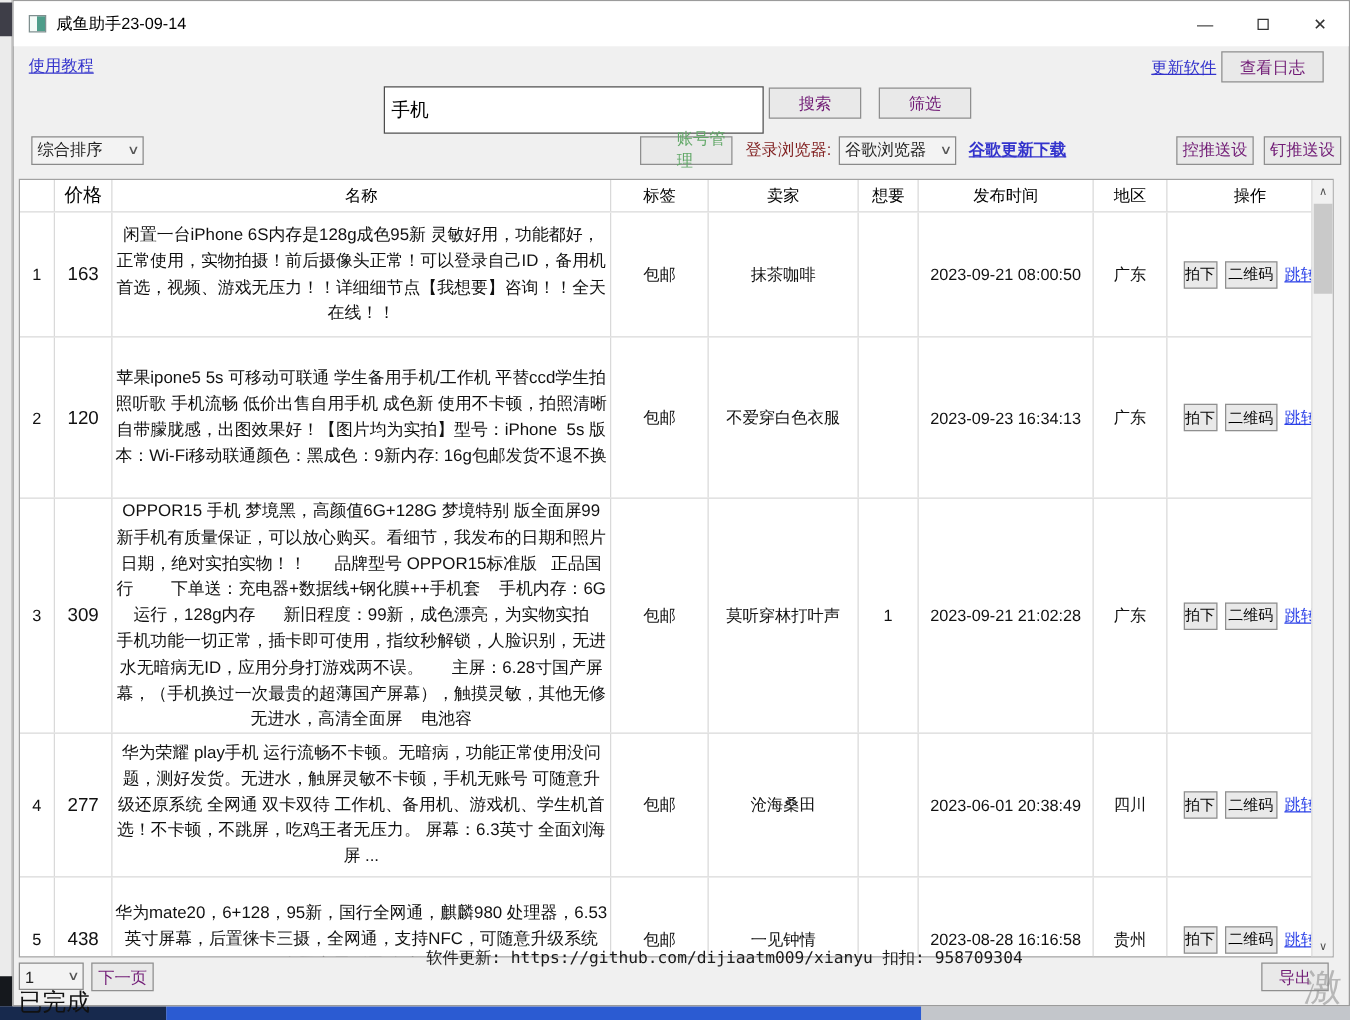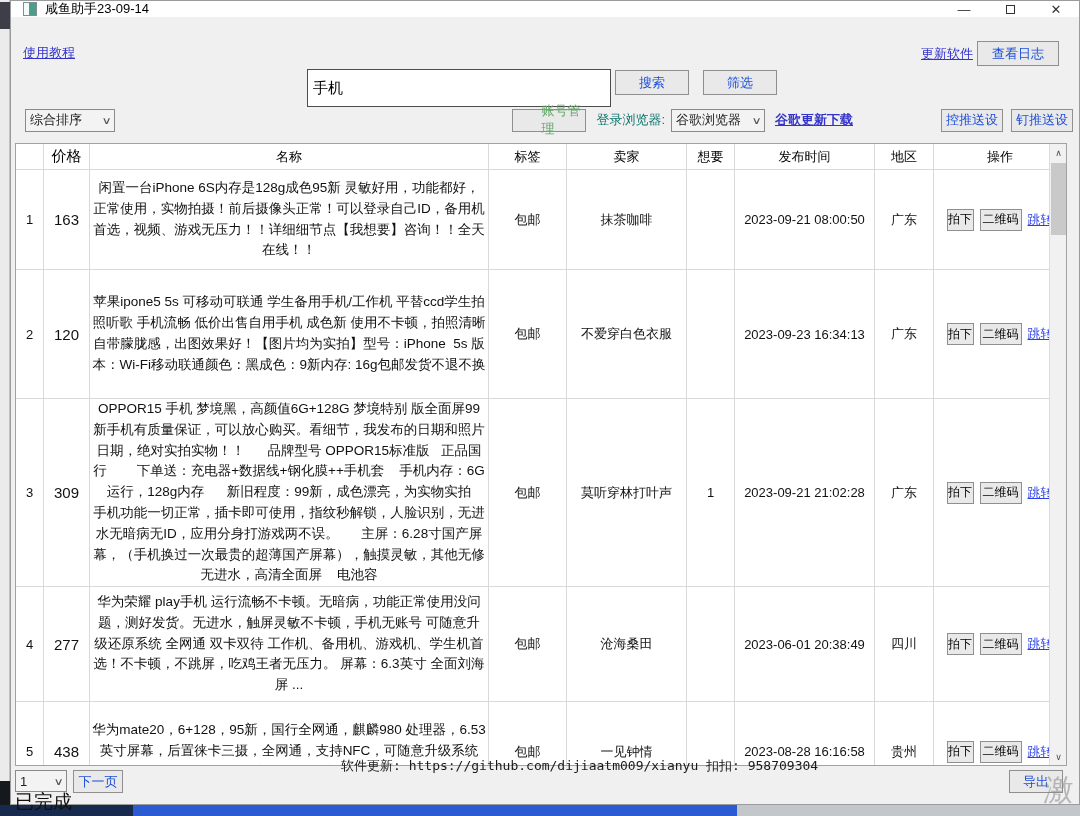--- a/index.html
+++ b/index.html
@@ -14,50 +14,50 @@
   
   #taskbar { position:absolute; left:0; top:805px; width:1080px; height:11px; }
   #taskbar .seg1 { position:absolute; left:0; top:0; width:133px; height:11px; background:#17294d; }
   #taskbar .seg2 { position:absolute; left:133px; top:0; width:604px; height:11px; background:#2b5bd2; }
   #taskbar .seg3 { position:absolute; left:737px; top:0; width:343px; height:11px; background:#c3c6cb; }
 
   
   #win { position:absolute; left:10px; top:0; width:1070px; height:805px; background:#f0f0f0; border:1px solid #9b9b9b; }
 
   
-  #titlebar { position:absolute; left:0; top:0; width:100%; height:16px; background:#ffffff; display:flex; align-items:center; }
+  #titlebar { position:absolute; left:0; top:0; width:100%; height:36px; background:#ffffff; display:flex; align-items:center; }
   #app-icon { width:14px; height:14px; margin-left:12px; border:1px solid #7f8f8f; background:linear-gradient(90deg,#f4fbf8 0 45%,#4e9d8a 45% 100%); }
   #title-text { margin-left:8px; font-size:13px; color:#000; }
   #win-controls { margin-left:auto; display:flex; height:32px; }
   .wc { width:46px; height:32px; display:flex; align-items:center; justify-content:center; color:#333; font-size:13px; }
   .wc .maxbox { display:inline-block; width:9px; height:9px; border:1px solid #333; }
 
   a.link { color:#3333cc; text-decoration:underline; font-size:13px; cursor:pointer; }
 
-  .btn { background:#e9e9e9; border:1px solid #8f8f8f; color:#1d4ed8; font-size:13px; font-family:"Liberation Sans",sans-serif; display:flex; align-items:center; justify-content:center; cursor:pointer; }
+  .btn { background:#e9e9e9; border:1px solid #8f8f8f; color:#701a75; font-size:13px; font-family:"Liberation Sans",sans-serif; display:flex; align-items:center; justify-content:center; cursor:pointer; }
 
   .selectbox { background:#f3f3f3; border:1px solid #8a8a8a; display:flex; align-items:center; font-size:13px; color:#222; padding:0 4px; cursor:pointer; }
   .selectbox .chev { margin-left:auto; font-size:10px; color:#555; transform:scaleX(1.4); }
 
   
   #tutorial-link { position:absolute; left:12px; top:43px; }
   #update-link { position:absolute; right:106px; top:44px; }
   #viewlog-btn { position:absolute; right:20px; top:40px; width:82px; height:25px; }
 
   
   #search-input { position:absolute; left:296px; top:68px; width:304px; height:38px; border:1px solid #4d4d4d; background:#fff; font-size:15px; padding:0 5px; font-family:"Liberation Sans",sans-serif; }
   #search-btn { position:absolute; left:604px; top:69px; width:74px; height:25px; }
   #filter-btn { position:absolute; left:692px; top:69px; width:74px; height:25px; }
 
   
   #toolbar { position:absolute; left:0; top:106px; width:100%; height:26px; display:flex; align-items:center; padding:0 6px; }
   #sort-select { width:90px; height:23px; margin-left:8px; }
   #toolbar .spacer { flex:1; }
   #account-btn { width:74px; height:23px; color:#62a868;padding-left:28px; }
-  #browser-label { font-size:13px; color:#0f766e; margin-left:10px; }
+  #browser-label { font-size:13px; color:#7f1d1d; margin-left:10px; }
   #browser-select { width:94px; height:23px; margin-left:6px; }
   #chrome-link { margin-left:10px; font-weight:bold; }
   #push-gap { width:88px; }
   #push-ctrl-btn { width:62px; height:23px; }
   #push-ding-btn { width:62px; height:23px; margin-left:8px; }
 
   
   #table { position:absolute; left:4px; top:142px; width:1052px; height:623px; background:#fff; border:1px solid #a2a2a2; }
   #thead { display:flex; height:26px; border-bottom:1px solid #d9d9d9; }
   .hcell { display:flex; align-items:center; justify-content:center; font-size:13px; color:#000; border-right:1px solid #d9d9d9; }

